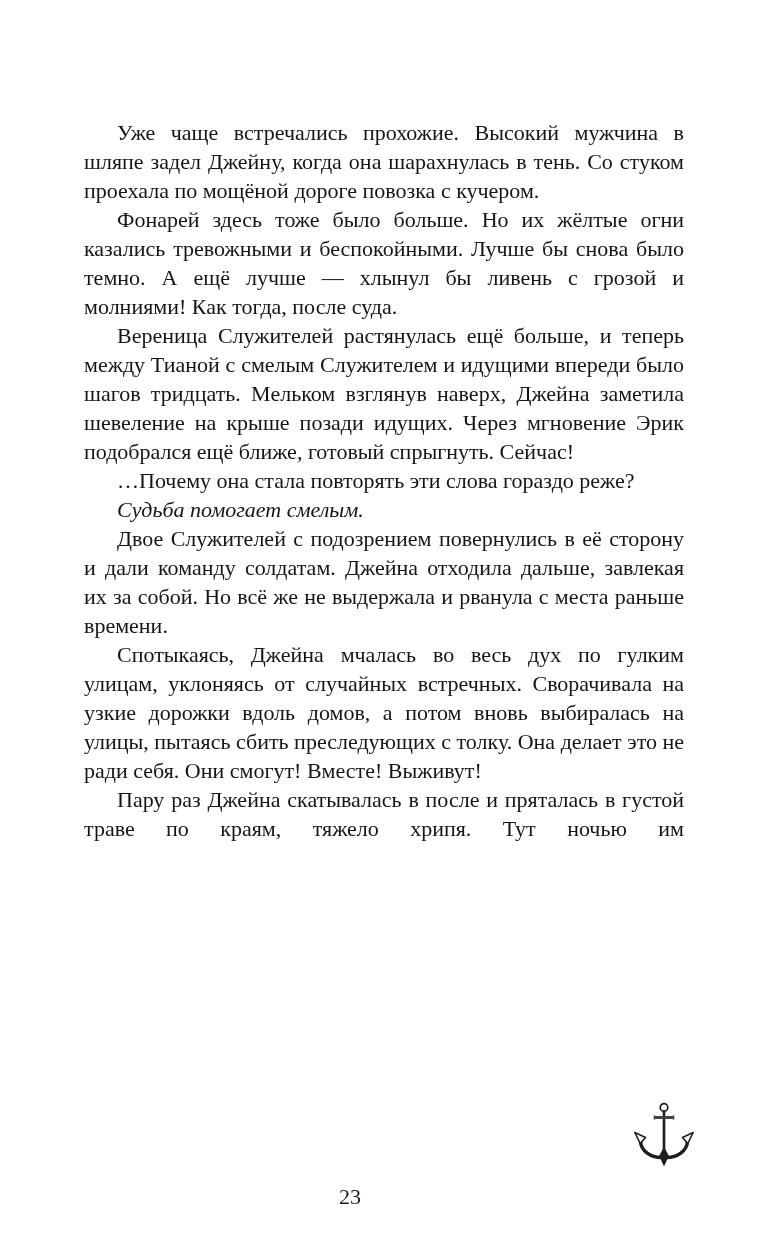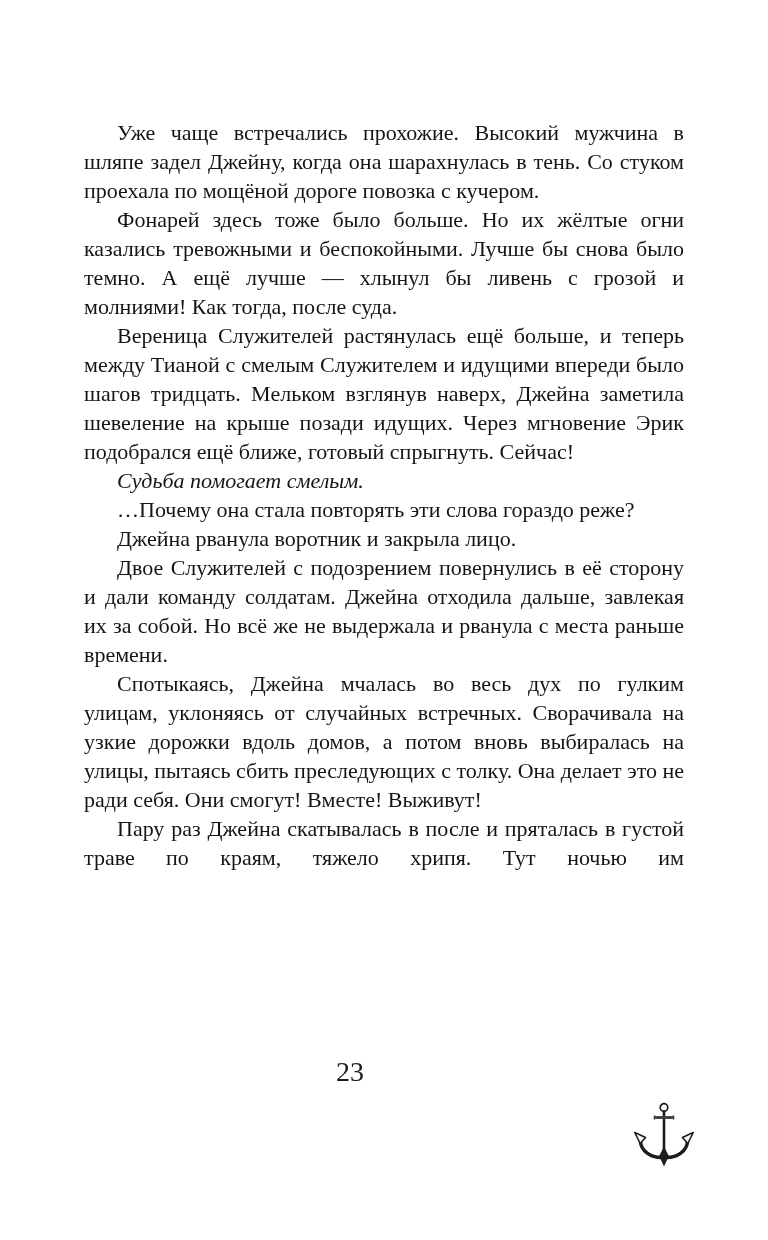--- a/index.html
+++ b/index.html
@@ -37,23 +37,23 @@
   .para.italic {
     font-style: italic;
   }
   
   .para.cont {
     text-align-last: justify;
   }
   .page-number {
     position: absolute;
     left: 350px;
-    top: 1056px;
+    top: 1184px;
     transform: translateX(-50%);
-    font-size: 28px;
+    font-size: 22px;
     color: #1c1c1c;
   }
   .ornament {
     position: absolute;
     left: 633px;
     top: 1101px;
     width: 62px;
     height: 66px;
     display: block;
   }
@@ -65,23 +65,22 @@
 </style>
 </head>
 <body>
 
 <div class="page">
 
   <main class="text-block">
     <p class="para">Уже чаще встречались прохожие. Высокий мужчина в шляпе задел Джейну, когда она шарахнулась в тень. Со стуком проехала по мощёной дороге повозка с кучером.</p>
     <p class="para">Фонарей здесь тоже было больше. Но их жёлтые огни казались тревожными и беспокойными. Лучше бы снова было темно. А ещё лучше — хлынул бы ливень с грозой и молниями! Как тогда, после суда.</p>
     <p class="para">Вереница Служителей растянулась ещё больше, и теперь между Тианой с смелым Служителем и идущи­ми впереди было шагов тридцать. Мельком взглянув наверх, Джейна заметила шевеление на крыше позади идущих. Через мгновение Эрик подобрался ещё ближе, готовый спрыгнуть. Сейчас!</p>
+    <p class="para">…Почему она стала повторять эти слова гораздо реже?</p>
     <p class="para italic">Судьба помогает смелым.</p>
-    <p class="para">…Почему она стала повторять эти слова гораздо реже?</p>
-    <p class="para">Джейна рванула воротник и закрыла лицо.</p>
     <p class="para">Двое Служителей с подозрением повернулись в её сторону и дали команду солдатам. Джейна отходила дальше, завлекая их за собой. Но всё же не выдержала и рванула с места раньше времени.</p>
     <p class="para">Спотыкаясь, Джейна мчалась во весь дух по гулким улицам, уклоняясь от случайных встречных. Сворачива­ла на узкие дорожки вдоль домов, а потом вновь выби­ралась на улицы, пытаясь сбить преследующих с толку. Она делает это не ради себя. Они смогут! Вместе! Вы­живут!</p>
     <p class="para cont">Пару раз Джейна скатывалась в после и пряталась в густой траве по краям, тяжело хрипя. Тут ночью им</p>
   </main>
 
   <span class="page-number">23</span>
 
   <span class="ornament">
     <svg viewBox="0 0 62 66" xmlns="http://www.w3.org/2000/svg" aria-hidden="true">
       <g stroke="#1d1d1d" fill="none" stroke-linecap="round">

